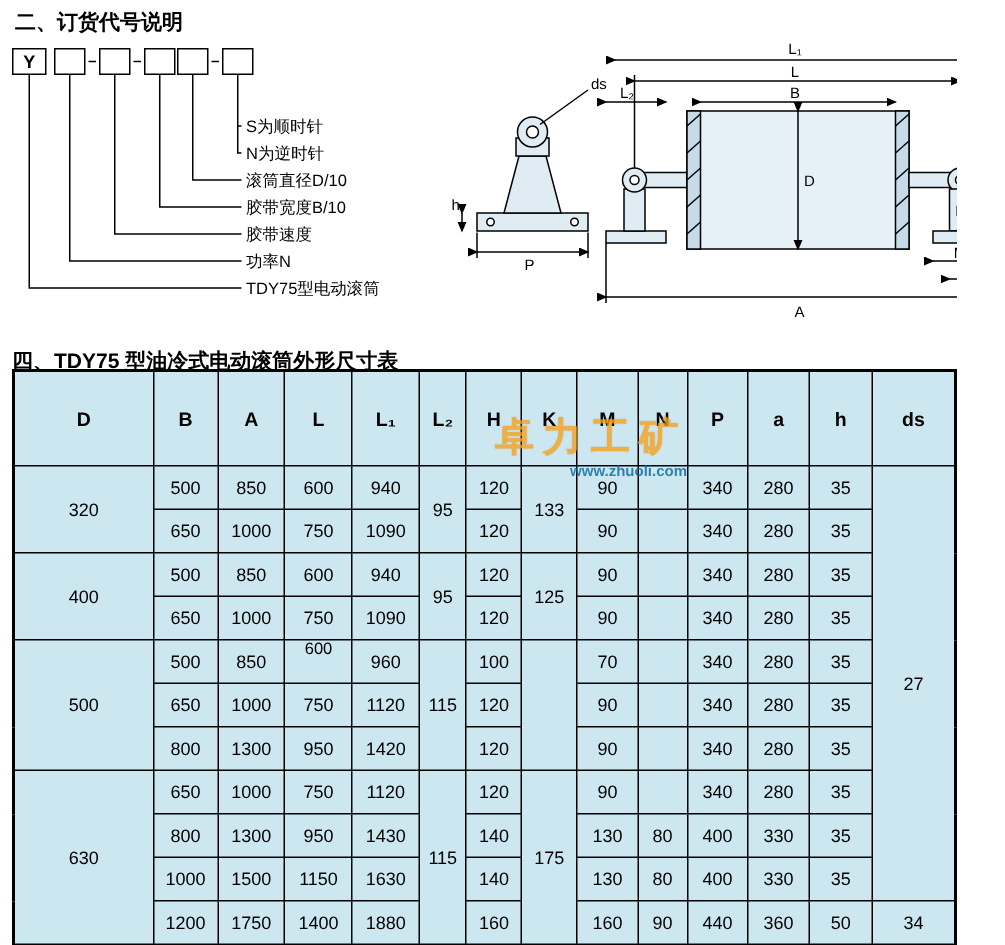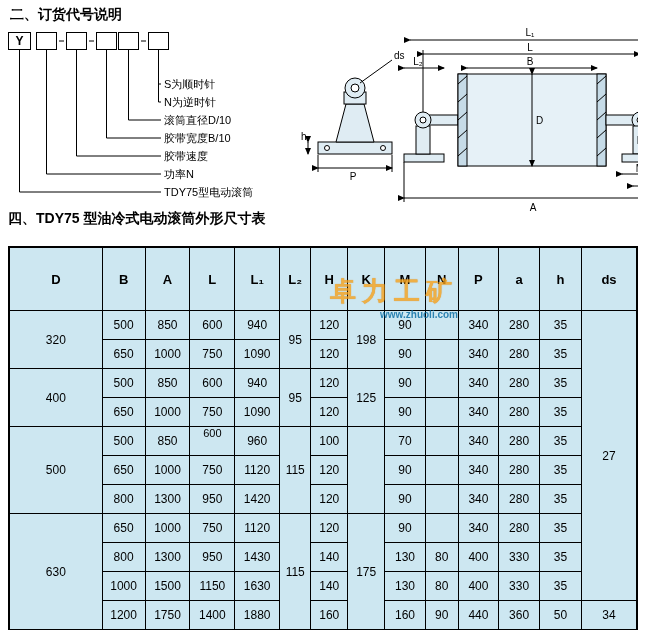--- a/index.html
+++ b/index.html
@@ -126,21 +126,21 @@
     <text x="230" y="43" class="dim" text-anchor="middle">B</text>
     <text x="118" y="43" class="dim" text-anchor="middle">L₂</text>
     <text x="236" y="102" class="dim">D</text>
     <text x="233" y="189" class="dim" text-anchor="middle">A</text>
     <text x="344" y="122" class="dim" text-anchor="end">H</text>
     <text x="359" y="104" class="dim">K</text>
     <text x="340" y="150" class="dim" text-anchor="middle">M</text>
     <text x="346" y="162" class="dim" text-anchor="middle">N</text>
   </svg>
 
-  <div class="sec-title" style="left:8px;top:210px">四、TDY75 型油冷式电动滚筒外形尺寸表</div>
+  <div class="sec-title" style="left:8px;top:232px">四、TDY75 型油冷式电动滚筒外形尺寸表</div>
 
   <div class="watermark">
     <div class="brand">卓力工矿</div>
     <div class="url">www.zhuoli.com</div>
   </div>
 
   <table class="spec">
     <colgroup>
       <col style="width:98px">
         <col style="width:44px">
@@ -177,21 +177,21 @@
     </thead>
     <tbody>
       <tr>
         <td rowspan="2">320</td>
         <td>500</td>
         <td>850</td>
         <td>600</td>
         <td>940</td>
         <td rowspan="2">95</td>
         <td>120</td>
-        <td rowspan="2">198</td>
+        <td rowspan="2">133</td>
         <td>90</td>
         <td></td>
         <td>340</td>
         <td>280</td>
         <td>35</td>
         <td rowspan="10">27</td>
       </tr>
       <tr>
         <td>650</td>
         <td>1000</td>

